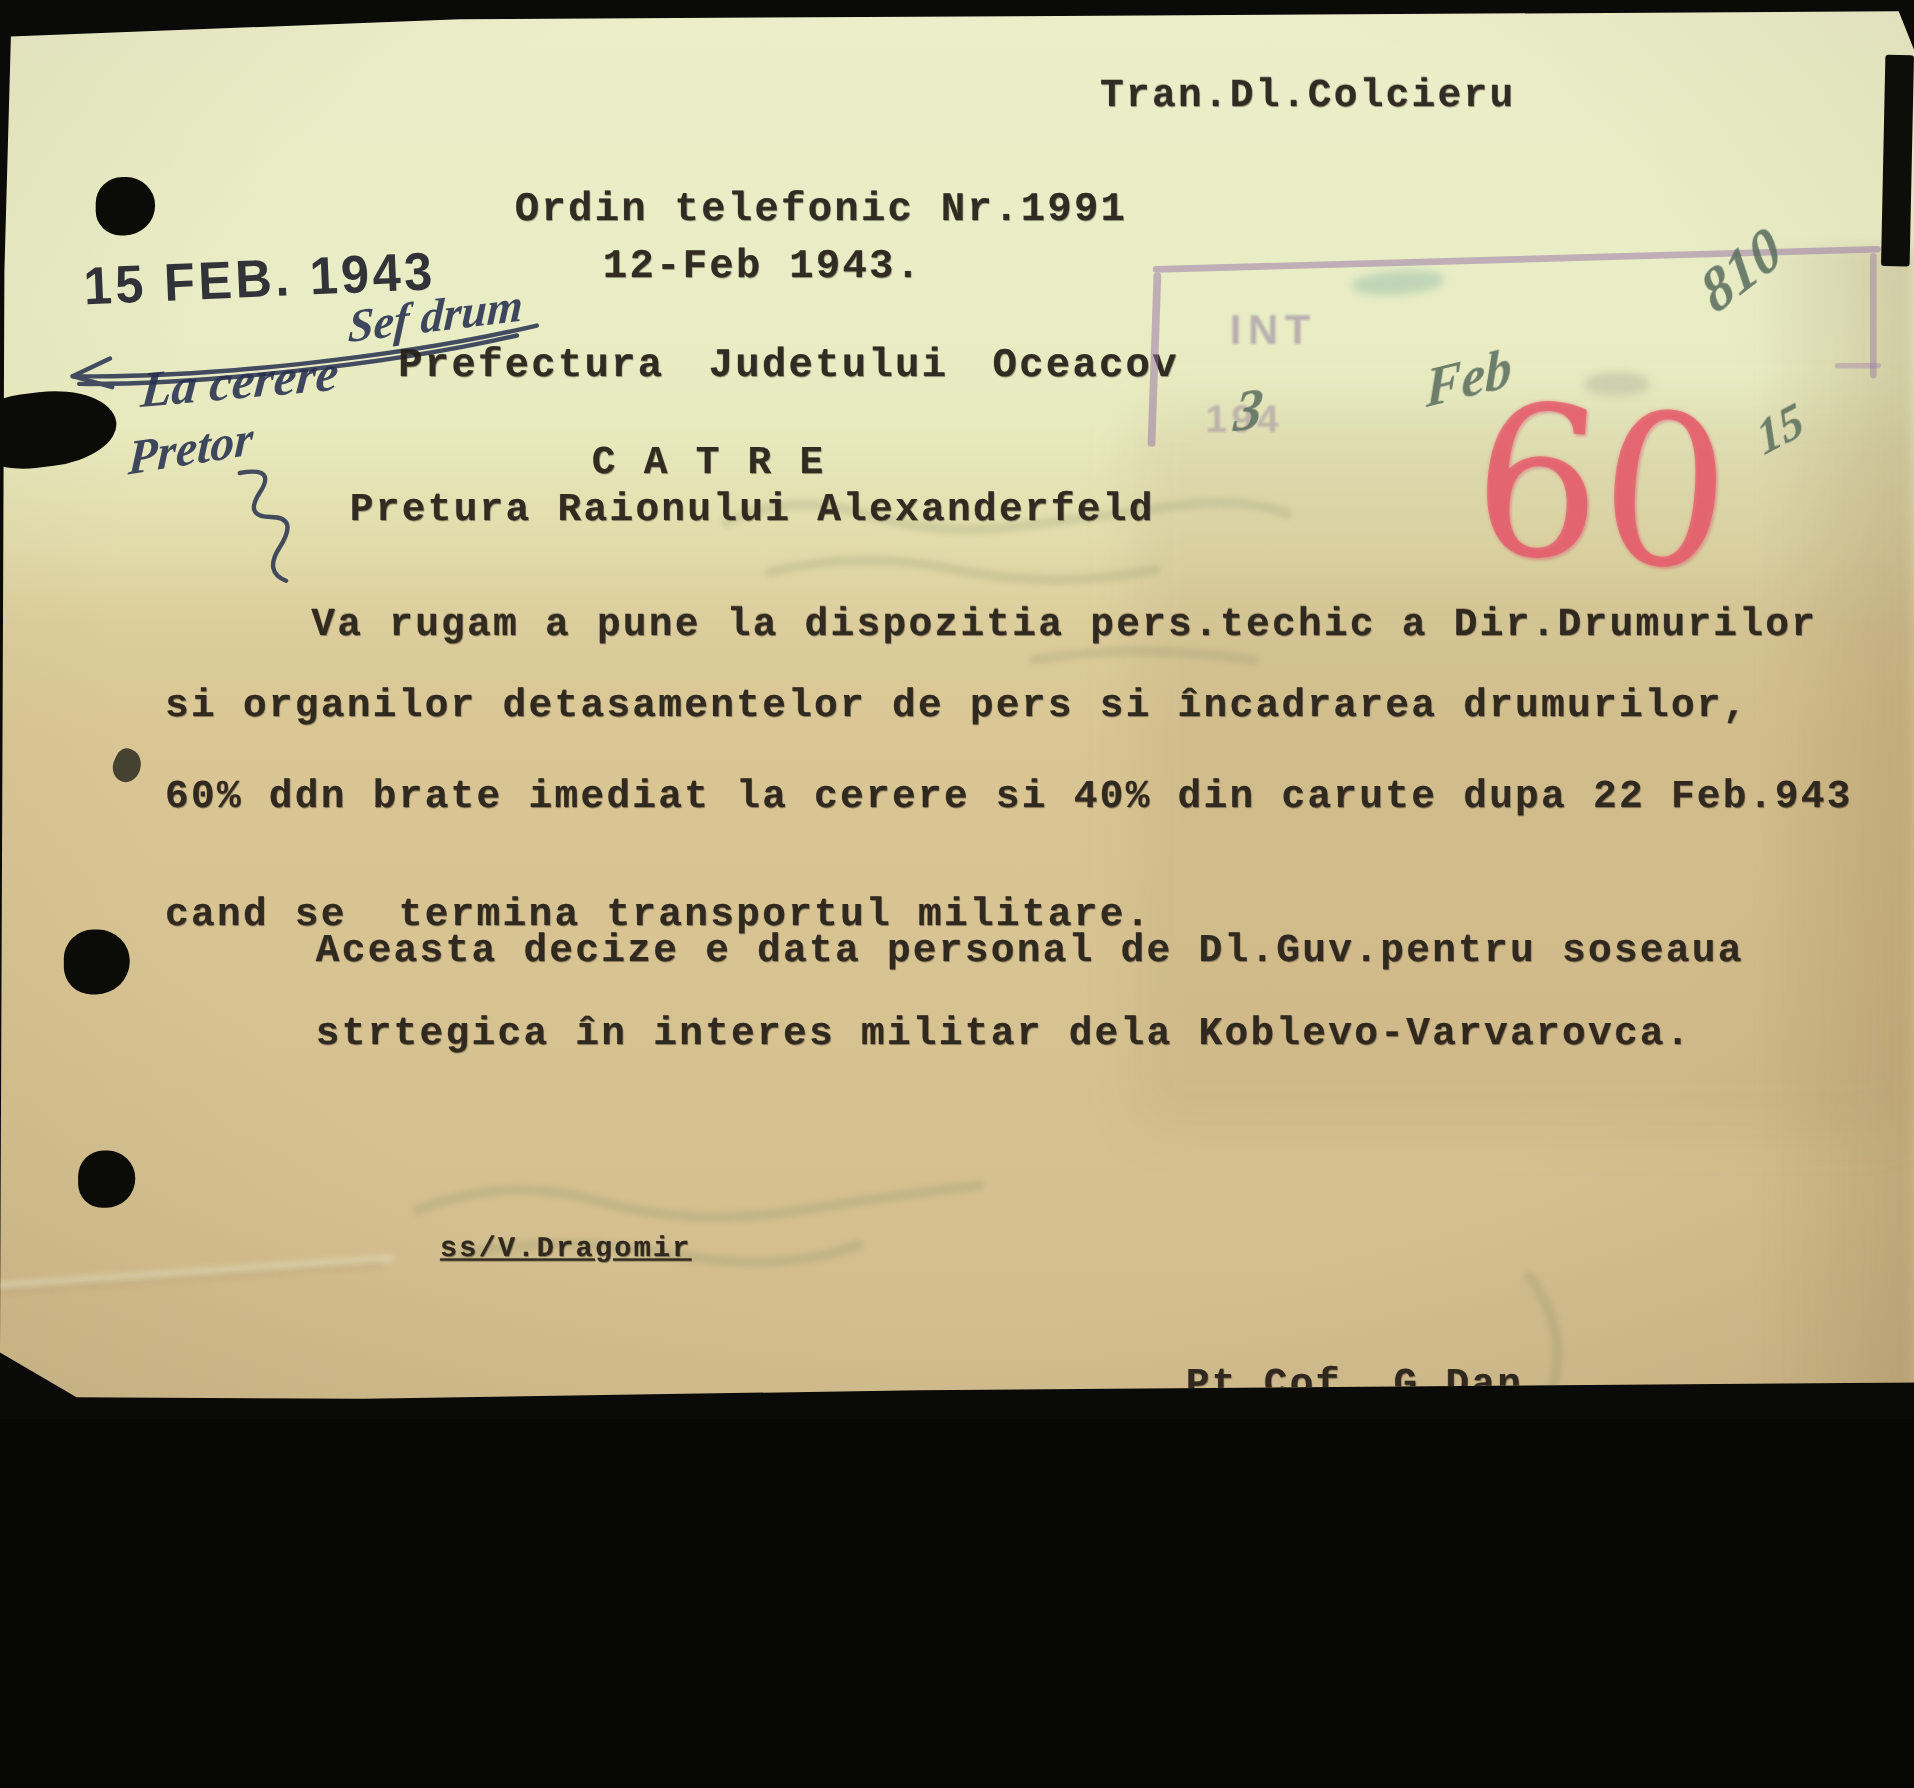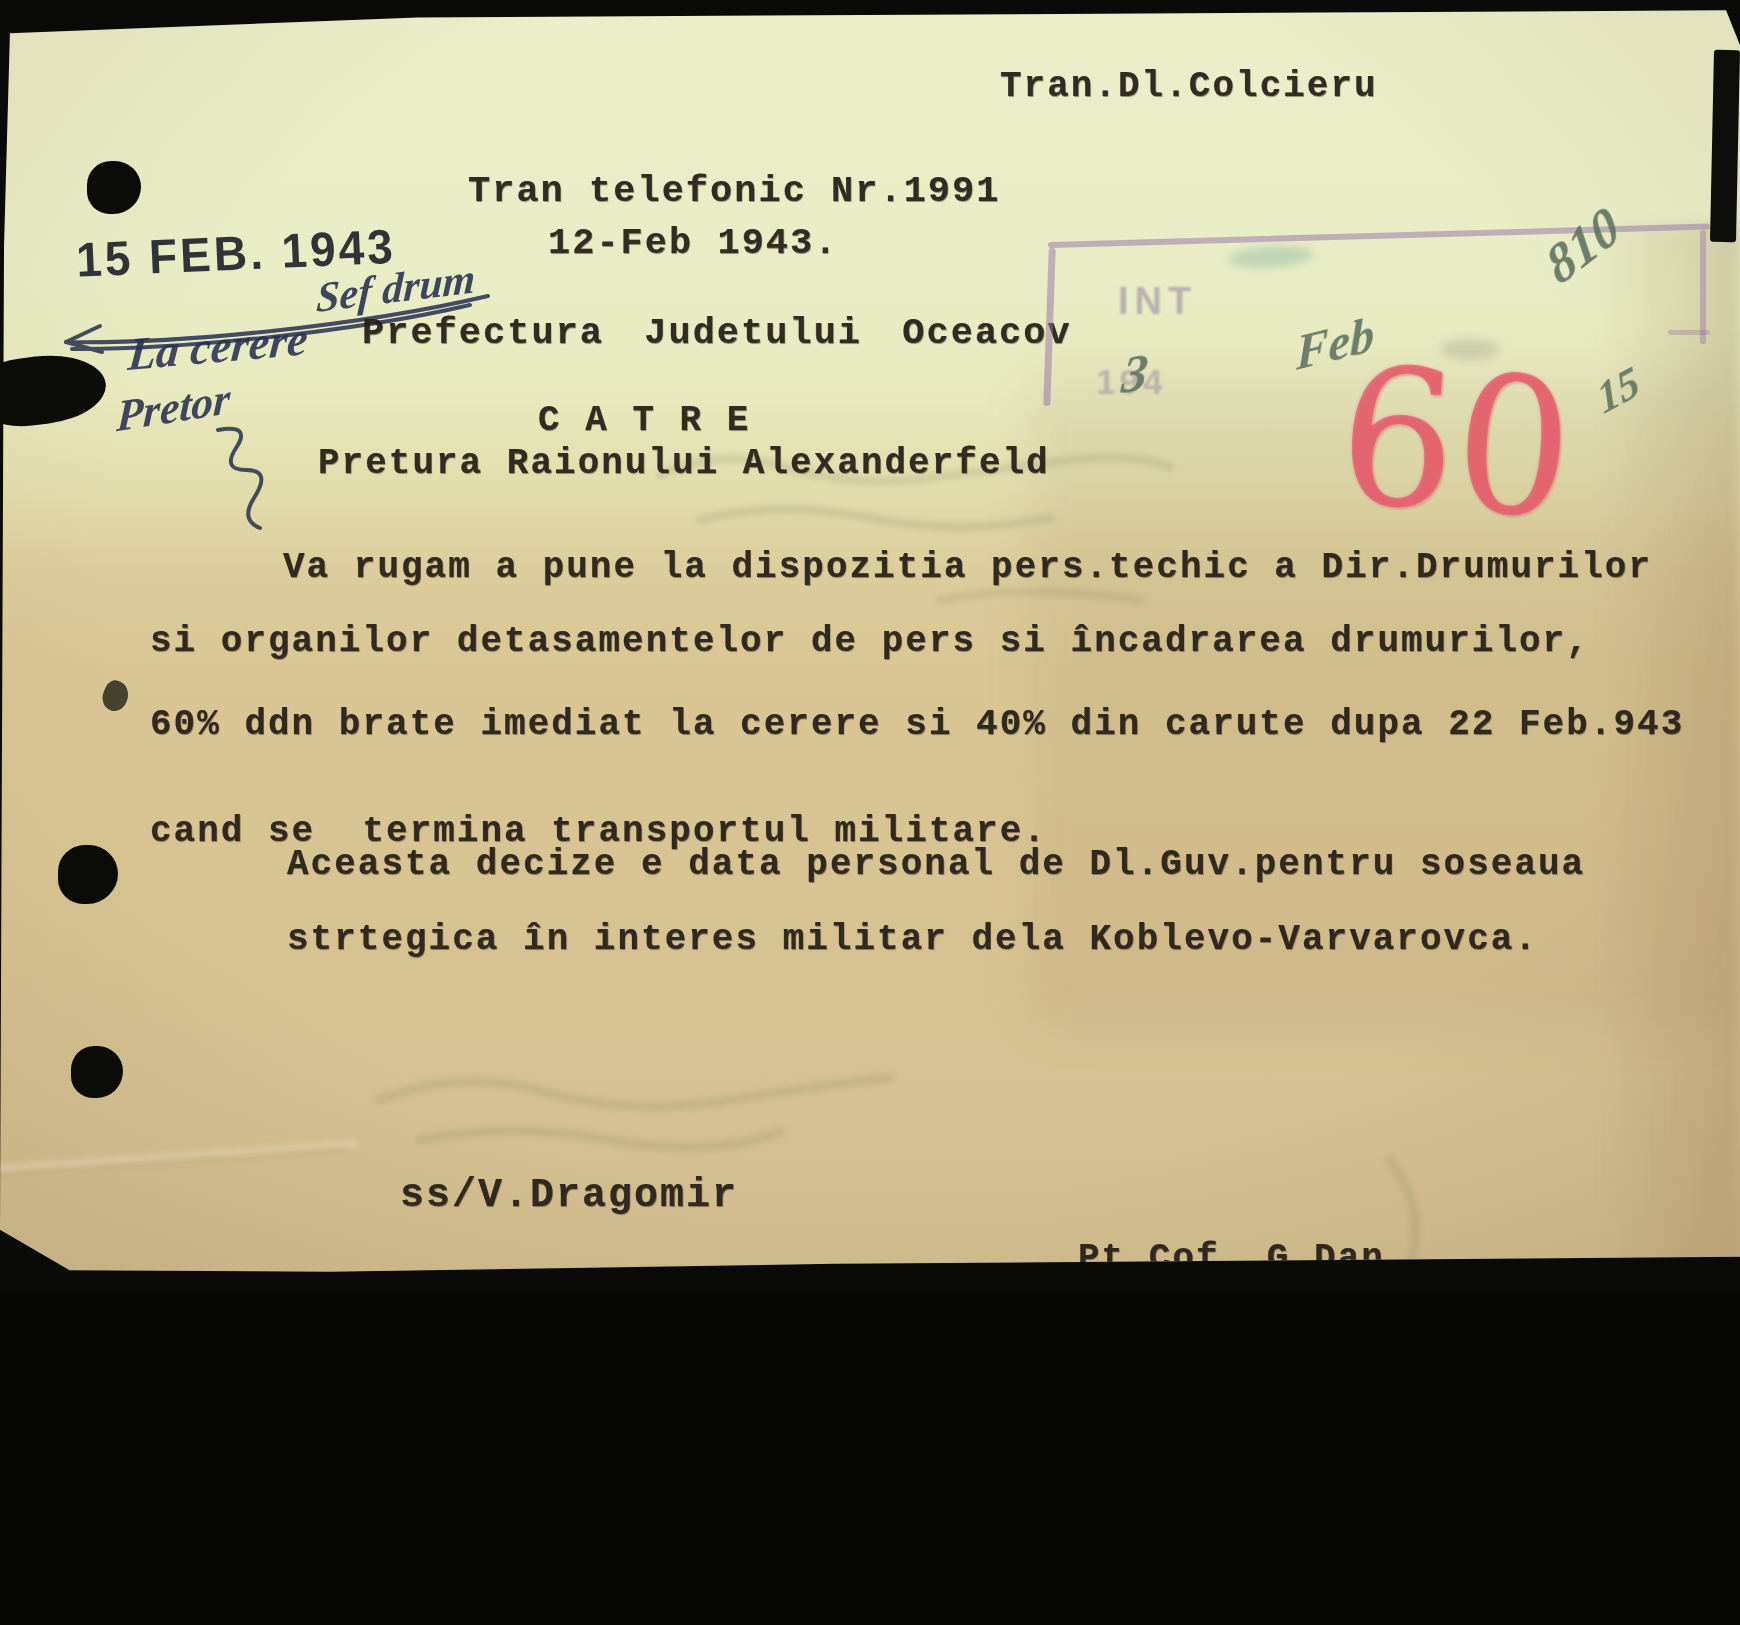--- a/index.html
+++ b/index.html
@@ -49,21 +49,21 @@
   #sender-line{left:362px;top:312px;font-size:37px;word-spacing:16px;}
   #salutation{left:538px;top:400px;font-size:36px;}
   #recipient-line{left:318px;top:443px;font-size:36px;}
   .bl{font-size:36px;}
   #bl0{left:283px;top:547px;}
   #bl1{left:150px;top:621px;}
   #bl2{left:150px;top:704px;}
   #bl3{left:150px;top:775px;margin-top:36px;}
   #bl4{left:287px;top:844px;}
   #bl5{left:287px;top:919px;}
-  #signature{left:400px;top:1173px;font-size:40px;}
+  #signature{left:400px;top:1120px;font-size:26px;text-decoration:underline;}
   #countersignature{left:1078px;top:1238px;font-size:36px;}
   
   #date-stamp{position:absolute;left:76px;top:226px;font-family:"Liberation Sans",sans-serif;
     font-weight:700;font-size:46px;letter-spacing:3px;color:#191926;opacity:.88;
     transform:rotate(-2.5deg) scaleY(1.05);}
   .hand{position:absolute;font-family:"Liberation Serif","DejaVu Serif",serif;font-style:italic;
     font-weight:700;color:#26304f;opacity:.88;}
   #hand-note1{left:316px;top:264px;font-size:42px;transform:rotate(-7deg) skewX(-10deg);}
   #hand-note2{left:128px;top:320px;font-size:46px;transform:rotate(-5deg) skewX(-10deg);}
   #hand-note3{left:116px;top:382px;font-size:44px;transform:rotate(-9deg) skewX(-12deg);}
@@ -124,21 +124,21 @@
         <path d="M470 305 C 350 333, 170 350, 72 349"></path>
         <path d="M66 342 l 34 -16 M66 342 l 36 10"></path>
       </g>
 
       <g fill="none" stroke="#26304f" stroke-width="4" stroke-linecap="round" opacity="0.85">
         <path d="M218 430 q 34 -6 18 18 q -14 22 10 22 q 26 0 8 28 q -14 22 6 30"></path>
       </g>
     </svg>
 
     <div class="tw" id="routing-note">Tran.Dl.Colcieru</div>
-    <div class="tw" id="order-title">Tran telefonic Nr.1991</div>
+    <div class="tw" id="order-title">Ordin telefonic Nr.1991</div>
     <div class="tw" id="order-date">12-Feb 1943.</div>
     <div class="tw" id="sender-line">Prefectura Judetului Oceacov</div>
     <div class="tw" id="salutation">C A T R E</div>
     <div class="tw" id="recipient-line">Pretura Raionului Alexanderfeld</div>
     <div class="tw bl" id="bl0">Va rugam a pune la dispozitia pers.techic a Dir.Drumurilor</div>
     <div class="tw bl" id="bl1">si organilor detasamentelor de pers si încadrarea drumurilor,</div>
     <div class="tw bl" id="bl2">60% ddn brate imediat la cerere si 40% din carute dupa 22 Feb.943</div>
     <div class="tw bl" id="bl3">cand se  termina transportul militare.</div>
     <div class="tw bl" id="bl4">Aceasta decize e data personal de Dl.Guv.pentru soseaua</div>
     <div class="tw bl" id="bl5">strtegica în interes militar dela Koblevo-Varvarovca.</div>

